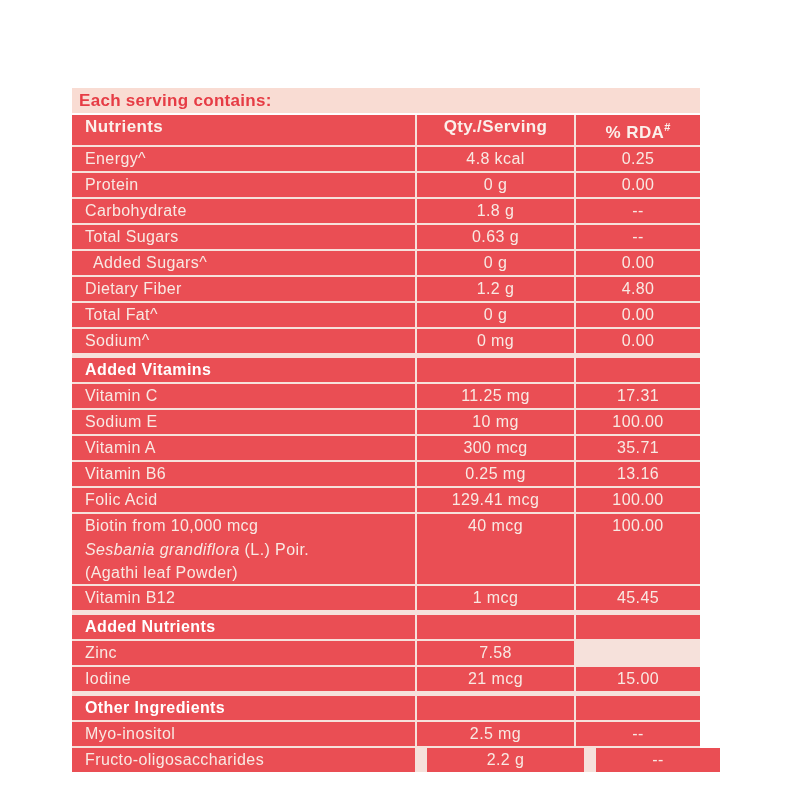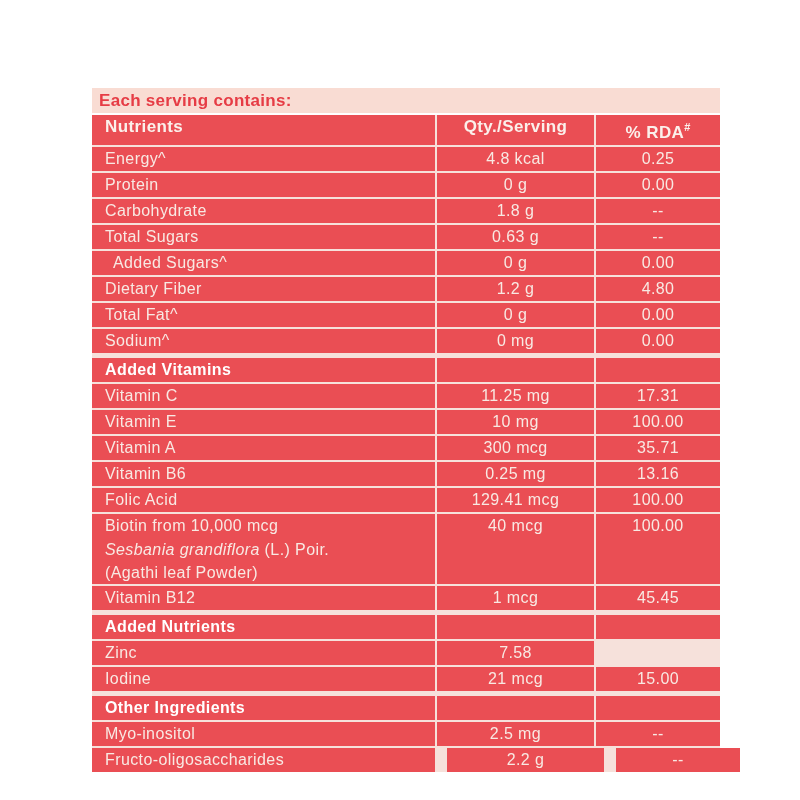--- a/index.html
+++ b/index.html
@@ -11,21 +11,21 @@
     --page-bg: #FFFFFF;
   }
   html, body { margin: 0; padding: 0; }
   body {
     width: 800px; height: 800px;
     background: var(--page-bg);
     font-family: "Liberation Sans", sans-serif;
     position: relative;
     overflow: hidden;
   }
-  .sheet { position: absolute; left: 92px; top: 88px; width: 628px; }
+  .sheet { position: absolute; left: 72px; top: 88px; width: 628px; }
 
   .title-bar {
     background: var(--pink);
     color: var(--title-text);
     font-weight: bold;
     font-size: 17px;
     line-height: 25px;
     height: 25px;
     padding-left: 7px;
     letter-spacing: 0.3px;
@@ -130,21 +130,21 @@
           <div class="cell name">Added Vitamins</div>
           <div class="cell qty"></div>
           <div class="cell rda"></div>
         </div>
         <div class="row">
           <div class="cell name">Vitamin C</div>
           <div class="cell qty">11.25 mg</div>
           <div class="cell rda">17.31</div>
         </div>
         <div class="row">
-          <div class="cell name">Vitamin E</div>
+          <div class="cell name">Sodium E</div>
           <div class="cell qty">10 mg</div>
           <div class="cell rda">100.00</div>
         </div>
         <div class="row">
           <div class="cell name">Vitamin A</div>
           <div class="cell qty">300 mcg</div>
           <div class="cell rda">35.71</div>
         </div>
         <div class="row">
           <div class="cell name">Vitamin B6</div>

